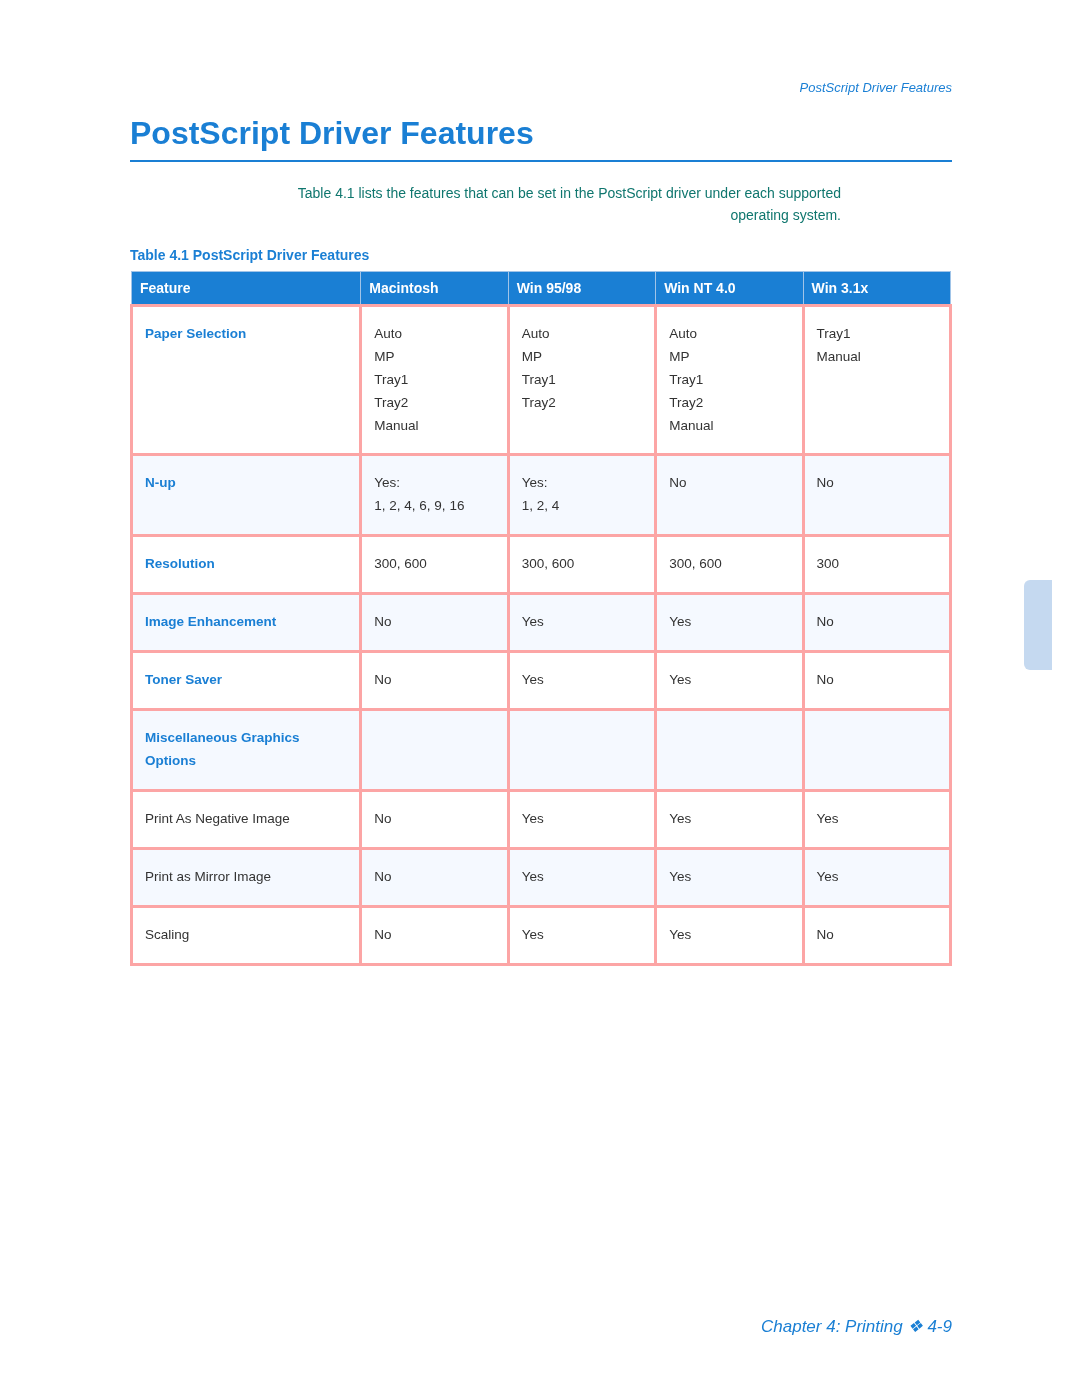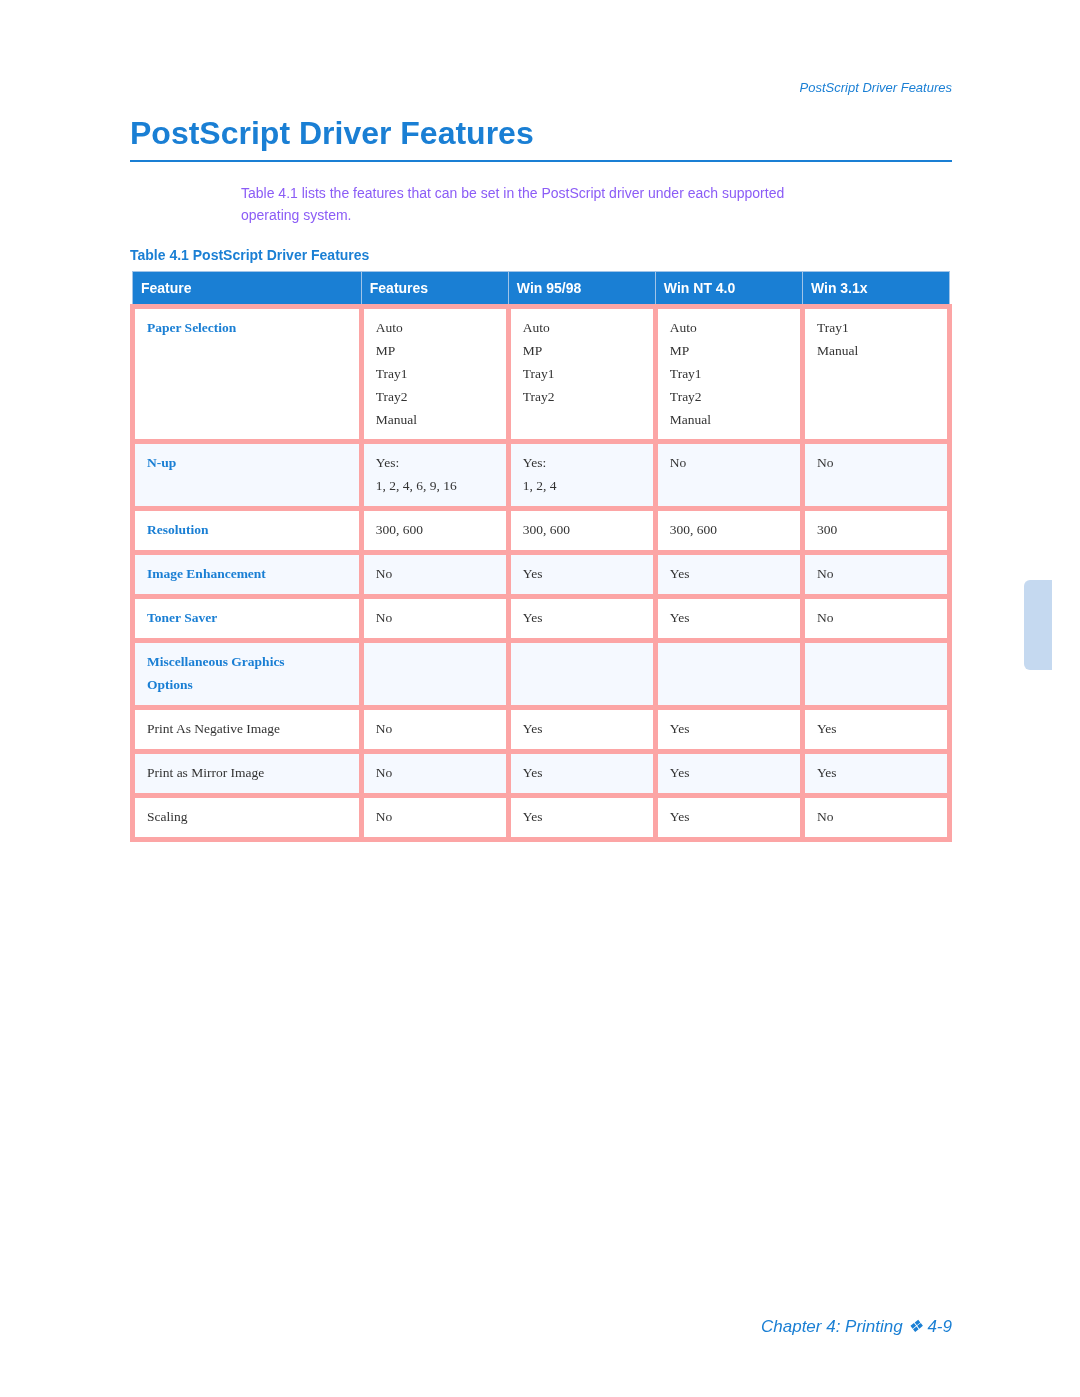--- a/index.html
+++ b/index.html
@@ -37,25 +37,25 @@
     .page-title {
       color: #1a7fd4;
       font-size: 32px;
       font-weight: bold;
       margin-bottom: 10px;
       padding-bottom: 8px;
       border-bottom: 2px solid #1a7fd4;
     }
 
     .intro-text {
-      text-align: left;
+      text-align: right;
       margin: 20px auto;
       max-width: 600px;
       font-size: 14px;
-      color: #8b5cf6;
+      color: #0f766e;
       line-height: 1.6;
     }
 
     .table-caption {
       font-size: 14px;
       font-weight: bold;
       color: #1a7fd4;
       margin-bottom: 8px;
       margin-top: 10px;
     }
@@ -70,27 +70,26 @@
       background-color: #1a7fd4;
       color: #ffffff;
       font-weight: bold;
       font-size: 14px;
       padding: 8px 8px;
       text-align: left;
       border: 1.5px solid #a0c4e8;
     }
 
     .features-table td {
-      padding: 8px 12px;
+      padding: 16px 12px;
       vertical-align: top;
-      border: 5px solid #fca5a5;
+      border: 3px solid #fca5a5;
       font-size: 13.5px;
       color: #333;
       line-height: 1.7;
-      font-family: Liberation Serif, serif;
     }
 
     .features-table tr:nth-child(even) td {
       background-color: #f5f9ff;
     }
 
     .features-table tr:nth-child(odd) td {
       background-color: #ffffff;
     }
 
@@ -146,21 +145,21 @@
     <colgroup>
       <col class="col-feature">
       <col class="col-mac">
       <col class="col-win9598">
       <col class="col-winnt">
       <col class="col-win31">
     </colgroup>
     <thead>
       <tr>
         <th>Feature</th>
-        <th>Features</th>
+        <th>Macintosh</th>
         <th>Win 95/98</th>
         <th>Win NT 4.0</th>
         <th>Win 3.1x</th>
       </tr>
     </thead>
     <tbody id="table-body">
     <tr>
           <td><span class="feature-label">Paper Selection</span></td>
           <td style="white-space: pre-line;">Auto
 MP

